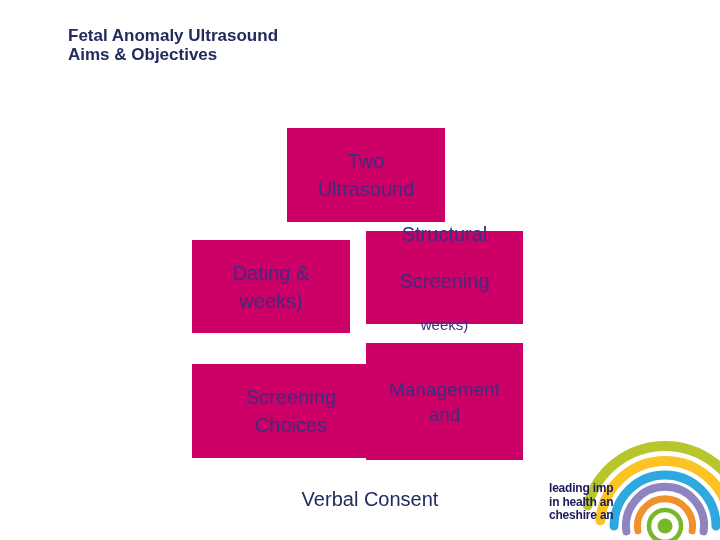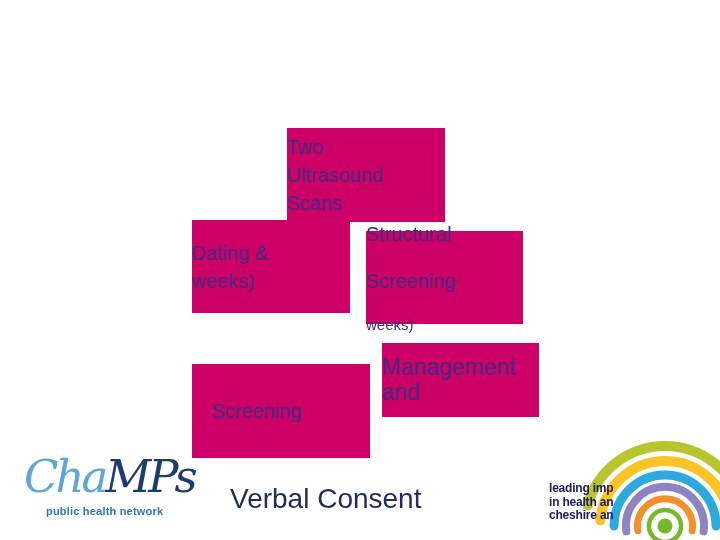--- a/index.html
+++ b/index.html
@@ -16,34 +16,34 @@
     font-size:17px;font-weight:bold;line-height:19px;
     color:#232a5e;
   }
   
   .box{
     position:absolute;
     background:#cc0066;
     color:#3e2c7e;
     display:flex;flex-direction:column;
     justify-content:center;align-items:center;
-    text-align:left;
+    text-align:center;
   }
   .box .ln{width:100%;}
   #top-box{left:287px;top:128px;width:158px;height:94px;font-size:20px;line-height:28px;}
-  #dating-box{left:192px;top:220px;width:158px;height:93px;font-size:20px;line-height:28px;}
+  #dating-box{left:192px;top:240px;width:158px;height:93px;font-size:20px;line-height:28px;}
   #structural-box{left:366px;top:231px;width:157px;height:93px;gap:21px;}
   #structural-box .main{font-size:20px;line-height:26px;}
   #structural-box .sub{font-size:15px;line-height:20px;}
   #screening-box{left:192px;top:364px;width:158px;height:94px;font-size:20px;line-height:28px;padding-left:20px;}
-  #management-box{left:366px;top:343px;width:157px;height:74px;font-size:23px;line-height:25px;margin-left:16px;}
+  #management-box{left:366px;top:343px;width:157px;height:117px;font-size:19px;line-height:25px;}
   
   .consent{
     position:absolute;left:230px;top:486px;width:280px;
-    font-size:28px;line-height:26px;
+    text-align:center;font-size:20px;line-height:26px;
     color:#232a5e;
   }
   
   .champs{
     position:absolute;left:24px;top:452px;width:150px;height:80px;
   }
   .champs .script{
     font-family:"DejaVu Serif",serif;
     font-style:italic;
     font-size:45px;line-height:50px;
@@ -68,53 +68,53 @@
   .arcs-svg{
     position:absolute;left:545px;top:430px;
     z-index:1;
   }
 </style>
 </head>
 <body>
 
 <div class="slide">
 
+  <div class="slide-title">
+    <div>Fetal Anomaly Ultrasound</div>
+    <div>Aims &amp; Objectives</div>
+  </div>
 
   <div class="box" id="top-box">
     <div class="ln">Two</div>
     <div class="ln">Ultrasound</div>
-    <div class="ln">Scans</div>
   </div>
 
   <div class="box" id="dating-box">
     <div class="ln">Dating &amp;</div>
     <div class="ln">weeks)</div>
   </div>
 
   <div class="box" id="structural-box">
     <div class="ln main">Structural</div>
     <div class="ln main">Screening</div>
     <div class="ln sub">weeks)</div>
   </div>
 
   <div class="box" id="screening-box">
     <div class="ln">Screening</div>
+    <div class="ln">Choices</div>
   </div>
 
   <div class="box" id="management-box">
     <div class="ln">Management</div>
     <div class="ln">and</div>
   </div>
 
   <div class="consent">Verbal Consent</div>
 
-  <div class="champs">
-    <div class="script"><span class="c1">Cha</span><span class="c2">MPs</span></div>
-    <div class="tagline">public health network</div>
-  </div>
 
   <div class="arcs-text">
     <div>leading impro</div>
     <div>in health and</div>
     <div>cheshire and</div>
   </div>
 
   <svg class="arcs-svg" width="175" height="110" viewBox="0 0 175 110">
     <path d="M 42.7 75.3 A 80 80 0 0 1 197.3 75.3" fill="none" stroke-width="10" stroke-linecap="round" stroke="#b8c62e"></path>
     <path d="M 55.3 90.3 A 65 65 0 0 1 184.8 90.3" fill="none" stroke-width="10" stroke-linecap="round" stroke="#fcc324"></path>

